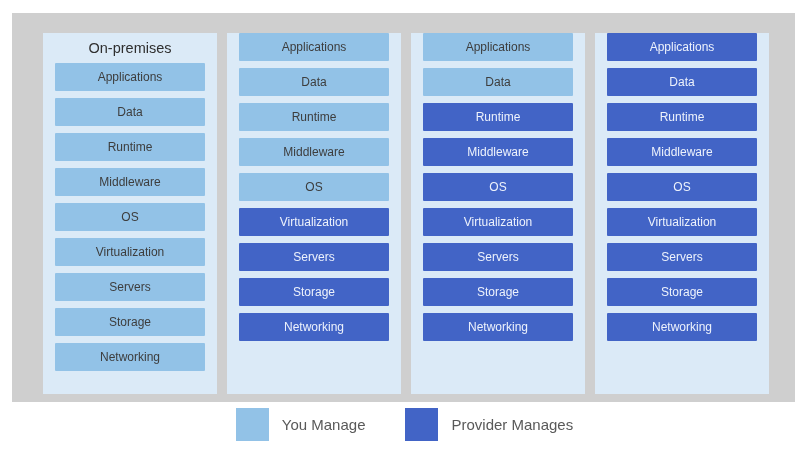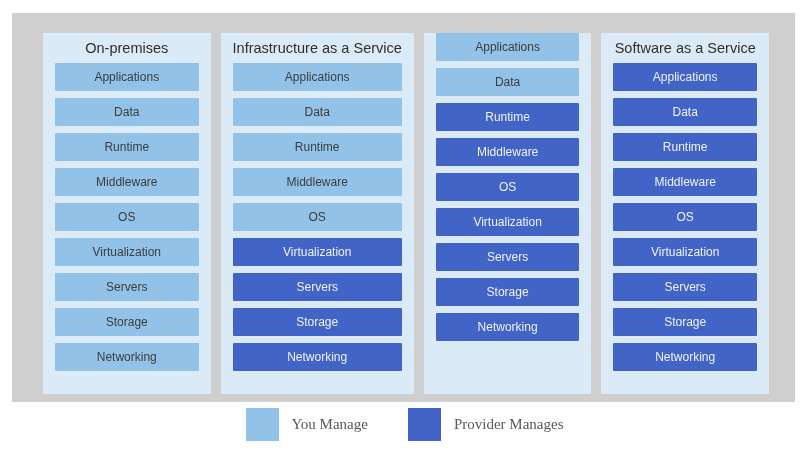--- a/index.html
+++ b/index.html
@@ -51,21 +51,20 @@
   .layer[data-managed="you"] { background: #92c2e7; color: #3d3d3d; }
   .layer[data-managed="provider"] { background: #4264c6; color: #edf2fc; }
   .legend {
     position: absolute;
     left: 0; top: 408px;
     width: 809px;
     display: flex;
     justify-content: center;
     align-items: center;
     gap: 40px;
-    font-family: Liberation Serif, serif;
   }
   .legend-item {
     display: flex;
     align-items: center;
     gap: 13px;
   }
   .legend-swatch { width: 33px; height: 33px; }
   .legend-swatch[data-managed="you"] { background: #92c2e7; }
   .legend-swatch[data-managed="provider"] { background: #4264c6; }
   .legend-label { font-size: 15px; color: #595959; }
@@ -82,21 +81,20 @@
     <div class="layer" data-managed="you">Runtime</div>
     <div class="layer" data-managed="you">Middleware</div>
     <div class="layer" data-managed="you">OS</div>
     <div class="layer" data-managed="you">Virtualization</div>
     <div class="layer" data-managed="you">Servers</div>
     <div class="layer" data-managed="you">Storage</div>
     <div class="layer" data-managed="you">Networking</div>
   </div>
 
   <div class="column">
-    <div class="column-title">Infrastructure as a Service</div>
     <div class="layer" data-managed="you">Applications</div>
     <div class="layer" data-managed="you">Data</div>
     <div class="layer" data-managed="you">Runtime</div>
     <div class="layer" data-managed="you">Middleware</div>
     <div class="layer" data-managed="you">OS</div>
     <div class="layer" data-managed="provider">Virtualization</div>
     <div class="layer" data-managed="provider">Servers</div>
     <div class="layer" data-managed="provider">Storage</div>
     <div class="layer" data-managed="provider">Networking</div>
   </div>
@@ -107,21 +105,20 @@
     <div class="layer" data-managed="provider">Runtime</div>
     <div class="layer" data-managed="provider">Middleware</div>
     <div class="layer" data-managed="provider">OS</div>
     <div class="layer" data-managed="provider">Virtualization</div>
     <div class="layer" data-managed="provider">Servers</div>
     <div class="layer" data-managed="provider">Storage</div>
     <div class="layer" data-managed="provider">Networking</div>
   </div>
 
   <div class="column">
-    <div class="column-title">Software as a Service</div>
     <div class="layer" data-managed="provider">Applications</div>
     <div class="layer" data-managed="provider">Data</div>
     <div class="layer" data-managed="provider">Runtime</div>
     <div class="layer" data-managed="provider">Middleware</div>
     <div class="layer" data-managed="provider">OS</div>
     <div class="layer" data-managed="provider">Virtualization</div>
     <div class="layer" data-managed="provider">Servers</div>
     <div class="layer" data-managed="provider">Storage</div>
     <div class="layer" data-managed="provider">Networking</div>
   </div>

